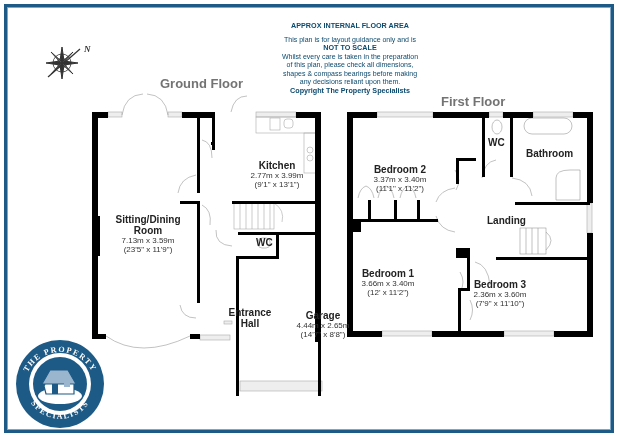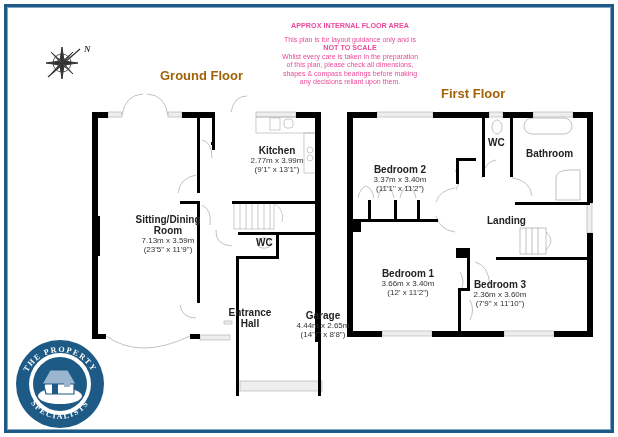--- a/index.html
+++ b/index.html
@@ -1,24 +1,24 @@
 <!DOCTYPE html>
 <html><head>
 <meta charset="utf-8">
 <style>
   html, body { margin:0; padding:0; background:#ffffff; }
   body { width:618px; height:437px; position:relative; overflow:hidden; font-family:"Liberation Sans", sans-serif; }
   .frame { position:absolute; left:4px; top:4px; width:610px; height:429px; box-sizing:border-box; border:3px solid #1d5a86; background:#fff; }
   .frame-inner { position:absolute; left:7px; top:7px; width:604px; height:423px; box-sizing:border-box; border:1px solid #7fa6c4; }
   svg.plan { position:absolute; left:0; top:0; }
-  .hdr { position:absolute; left:250px; top:22px; width:200px; text-align:center; color:#ec4899; }
+  .hdr { position:absolute; left:250px; top:22px; width:200px; text-align:center; color:#0c4a6e; }
   .hdr .b { font-weight:bold; font-size:7.2px; line-height:8.5px; }
   .hdr .n { font-size:7px; line-height:8.6px; }
   .hdr .gap { height:5px; }
-  .floor-title { position:absolute; font-weight:bold; font-size:13px; color:#a16207; }
+  .floor-title { position:absolute; font-weight:bold; font-size:13px; color:#737373;margin-top:8px; }
   .room { position:absolute; text-align:center; color:#222; }
   .room .name { font-weight:bold; font-size:10px; line-height:11px; }
   .room .dim { font-size:8px; line-height:9px; color:#333; }
   .lbl { position:absolute; font-weight:bold; font-size:10px; color:#222; }
 </style>
 </head>
 <body>
 
 <div class="frame"></div>
 <div class="frame-inner"></div>
@@ -195,33 +195,34 @@
 
 <div class="hdr">
   <div class="b">APPROX INTERNAL FLOOR AREA</div>
   <div class="gap"></div>
   <div class="n">This plan is for layout guidance only and is</div>
   <div class="b">NOT TO SCALE</div>
   <div class="n">Whilst every care is taken in the preparation</div>
   <div class="n">of this plan, please check all dimensions,</div>
   <div class="n">shapes &amp; compass bearings before making</div>
   <div class="n">any decisions reliant upon them.</div>
+  <div class="b">Copyright The Property Specialists</div>
 </div>
 
 <div style="position:absolute;left:84px;top:44px;font-size:9px;font-weight:bold;color:#333;font-family:'Liberation Serif',serif;font-style:italic;">N</div>
 
 <div class="floor-title" style="left:160px;top:68px;">Ground Floor</div>
 <div class="floor-title" style="left:433px;top:86px;padding-left:8px;">First Floor</div>
 
-<div class="room" style="left:232px;top:145px;width:90px;">
+<div class="room" style="left:232px;top:160px;width:90px;">
   <div class="name">Kitchen</div>
   <div class="dim">2.77m x 3.99m</div>
   <div class="dim">(9'1" x 13'1")</div>
 </div>
-<div class="room" style="left:100px;top:214px;width:96px;margin-left:20px;">
+<div class="room" style="left:100px;top:214px;width:96px;">
   <div class="name">Sitting/Dining</div>
   <div class="name">Room</div>
   <div class="dim">7.13m x 3.59m</div>
   <div class="dim">(23'5" x 11'9")</div>
 </div>
 <div class="lbl" style="left:256px;top:237px;">WC</div>
 <div class="room" style="left:184px;top:307px;width:52px;margin-left:40px;">
   <div class="name">Entrance</div>
   <div class="name">Hall</div>
 </div>
@@ -232,21 +233,21 @@
 </div>
 
 <div class="room" style="left:360px;top:164px;width:80px;">
   <div class="name">Bedroom 2</div>
   <div class="dim">3.37m x 3.40m</div>
   <div class="dim">(11'1" x 11'2")</div>
 </div>
 <div class="lbl" style="left:488px;top:137px;">WC</div>
 <div class="lbl" style="left:526px;top:148px;">Bathroom</div>
 <div class="lbl" style="left:487px;top:215px;">Landing</div>
-<div class="room" style="left:368px;top:268px;width:80px;">
+<div class="room" style="left:348px;top:268px;width:80px;">
   <div class="name">Bedroom 1</div>
   <div class="dim">3.66m x 3.40m</div>
   <div class="dim">(12' x 11'2")</div>
 </div>
 <div class="room" style="left:460px;top:279px;width:80px;">
   <div class="name">Bedroom 3</div>
   <div class="dim">2.36m x 3.60m</div>
   <div class="dim">(7'9" x 11'10")</div>
 </div>
 

